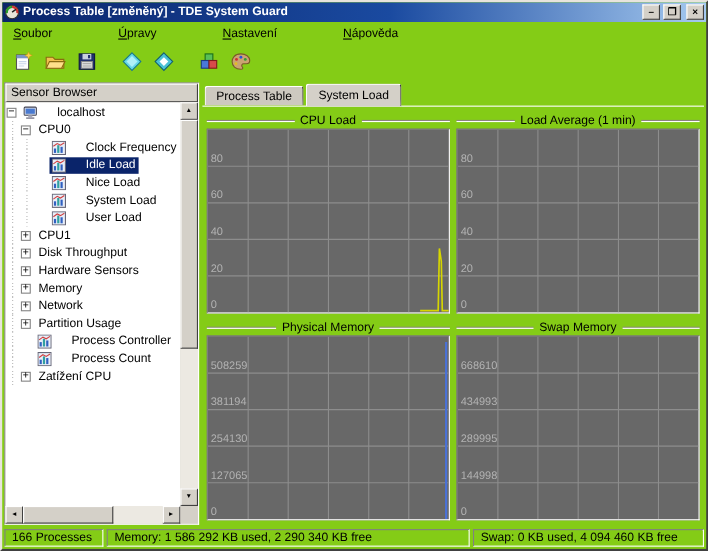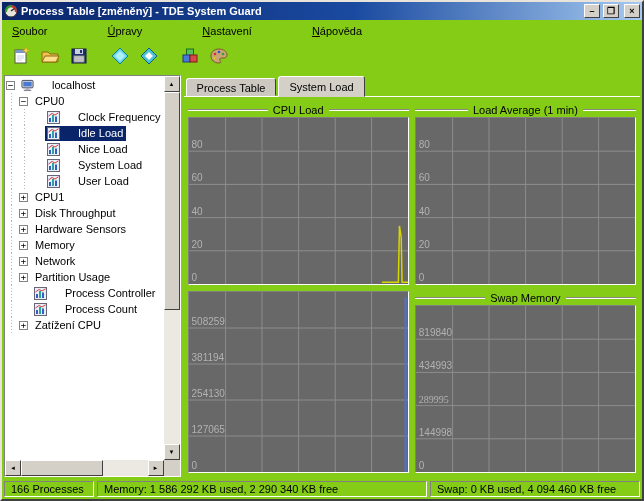--- a/index.html
+++ b/index.html
@@ -166,20 +166,21 @@
             <circle cx="10" cy="6" r="1.3" fill="#3050d0"></circle>
             <circle cx="14" cy="8" r="1.3" fill="#30a030"></circle>
             <circle cx="5.5" cy="12" r="1.3" fill="#e0c020"></circle>
           </svg></span>
       </button>
     </div>
 
   <div class="content">
 
     <div class="sidebar">
+      <div class="sb-header">Sensor Browser</div>
       <div class="sb-body">
         <div class="tree" id="tree">
             <div class="tree-row">
               <span class="expander">−</span>
               <span class="row-box">
                 <span class="tree-icon">
                   <svg width="13" height="13" viewBox="0 0 14 13">
                     <rect x="1" y="1" width="12" height="8" rx="1" fill="#cfd8e8" stroke="#445"></rect>
                     <rect x="2.5" y="2.5" width="9" height="5" fill="#4a7ad0"></rect>
                     <rect x="5" y="9" width="4" height="2" fill="#aab"></rect>
@@ -434,20 +435,25 @@
                 <line x1="83.3" y1="0" x2="83.3" y2="100" stroke="#8d8d8d" stroke-width="1" vector-effect="non-scaling-stroke"></line>
               </svg>
               <span class="tick" style="top: calc(20% - 12px);">80</span>
               <span class="tick" style="top: calc(40% - 12px);">60</span>
               <span class="tick" style="top: calc(60% - 12px);">40</span>
               <span class="tick" style="top: calc(80% - 12px);">20</span>
               <span class="tick" style="top: calc(100% - 12px);">0</span>
             </div>
           </div>
           <div class="panel">
+            <div class="ptitle-row">
+              <span class="etch"></span>
+              <span class="ptitle">Physical Memory</span>
+              <span class="etch"></span>
+            </div>
             <div class="plot">
               <svg class="layer" viewBox="0 0 100 100" preserveAspectRatio="none">
                 <line x1="0" y1="20" x2="100" y2="20" stroke="#8d8d8d" stroke-width="1" vector-effect="non-scaling-stroke"></line>
                 <line x1="0" y1="40" x2="100" y2="40" stroke="#8d8d8d" stroke-width="1" vector-effect="non-scaling-stroke"></line>
                 <line x1="0" y1="60" x2="100" y2="60" stroke="#8d8d8d" stroke-width="1" vector-effect="non-scaling-stroke"></line>
                 <line x1="0" y1="80" x2="100" y2="80" stroke="#8d8d8d" stroke-width="1" vector-effect="non-scaling-stroke"></line>
                 <line x1="16.7" y1="0" x2="16.7" y2="100" stroke="#8d8d8d" stroke-width="1" vector-effect="non-scaling-stroke"></line>
                 <line x1="33.3" y1="0" x2="33.3" y2="100" stroke="#8d8d8d" stroke-width="1" vector-effect="non-scaling-stroke"></line>
                 <line x1="50" y1="0" x2="50" y2="100" stroke="#8d8d8d" stroke-width="1" vector-effect="non-scaling-stroke"></line>
                 <line x1="66.7" y1="0" x2="66.7" y2="100" stroke="#8d8d8d" stroke-width="1" vector-effect="non-scaling-stroke"></line>
@@ -472,23 +478,23 @@
                 <line x1="0" y1="20" x2="100" y2="20" stroke="#8d8d8d" stroke-width="1" vector-effect="non-scaling-stroke"></line>
                 <line x1="0" y1="40" x2="100" y2="40" stroke="#8d8d8d" stroke-width="1" vector-effect="non-scaling-stroke"></line>
                 <line x1="0" y1="60" x2="100" y2="60" stroke="#8d8d8d" stroke-width="1" vector-effect="non-scaling-stroke"></line>
                 <line x1="0" y1="80" x2="100" y2="80" stroke="#8d8d8d" stroke-width="1" vector-effect="non-scaling-stroke"></line>
                 <line x1="16.7" y1="0" x2="16.7" y2="100" stroke="#8d8d8d" stroke-width="1" vector-effect="non-scaling-stroke"></line>
                 <line x1="33.3" y1="0" x2="33.3" y2="100" stroke="#8d8d8d" stroke-width="1" vector-effect="non-scaling-stroke"></line>
                 <line x1="50" y1="0" x2="50" y2="100" stroke="#8d8d8d" stroke-width="1" vector-effect="non-scaling-stroke"></line>
                 <line x1="66.7" y1="0" x2="66.7" y2="100" stroke="#8d8d8d" stroke-width="1" vector-effect="non-scaling-stroke"></line>
                 <line x1="83.3" y1="0" x2="83.3" y2="100" stroke="#8d8d8d" stroke-width="1" vector-effect="non-scaling-stroke"></line>
               </svg>
-              <span class="tick" style="top: calc(20% - 12px);">819840</span>
+              <span class="tick" style="top: calc(20% - 12px);">668610</span>
               <span class="tick" style="top: calc(40% - 12px);">434993</span>
-              <span class="tick" style="top: calc(60% - 12px); font-family: Liberation Serif, serif;">289995</span>
+              <span class="tick" style="top: calc(60% - 12px);">289995</span>
               <span class="tick" style="top: calc(80% - 12px);">144998</span>
               <span class="tick" style="top: calc(100% - 12px);">0</span>
             </div>
           </div>
         </div>
     </div>
 
   </div>
 
   <div class="statusbar">

